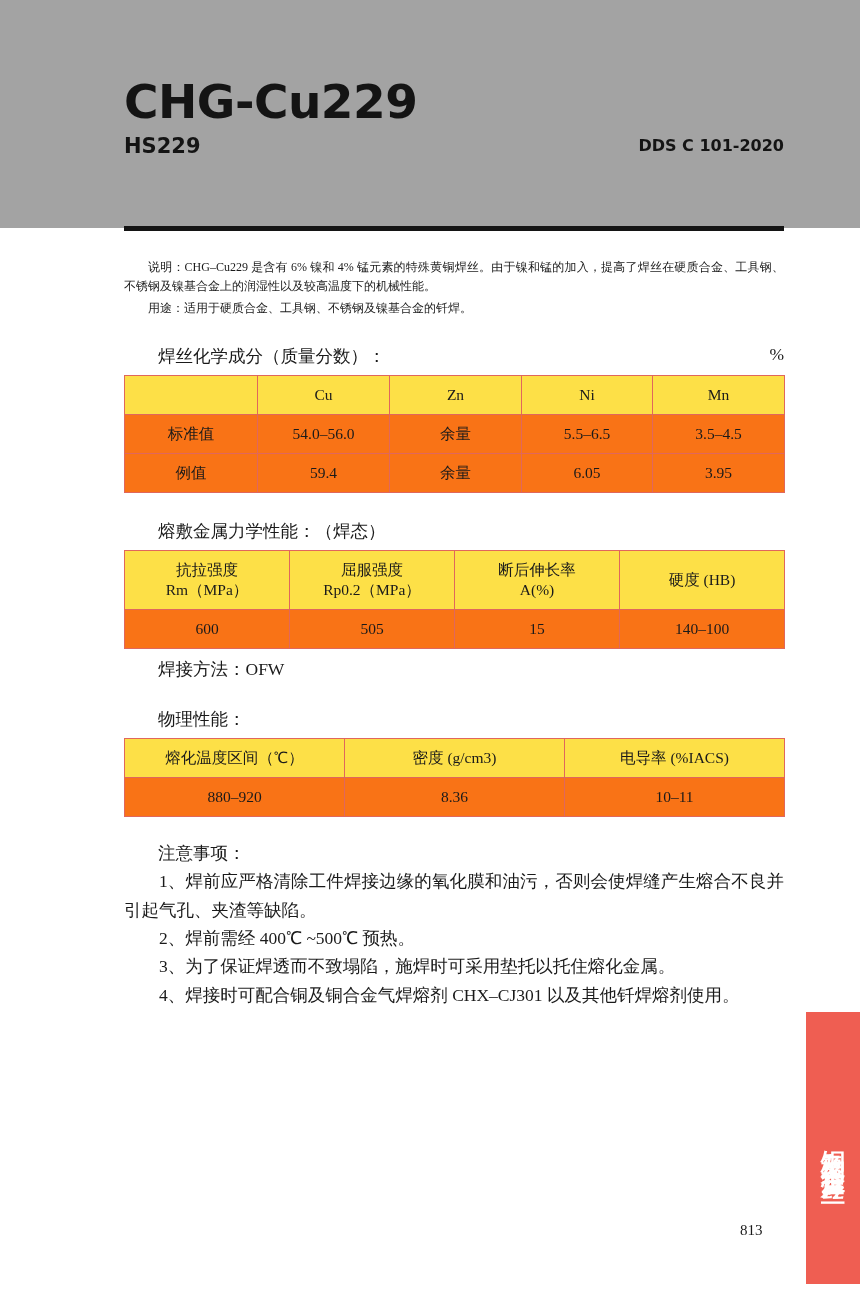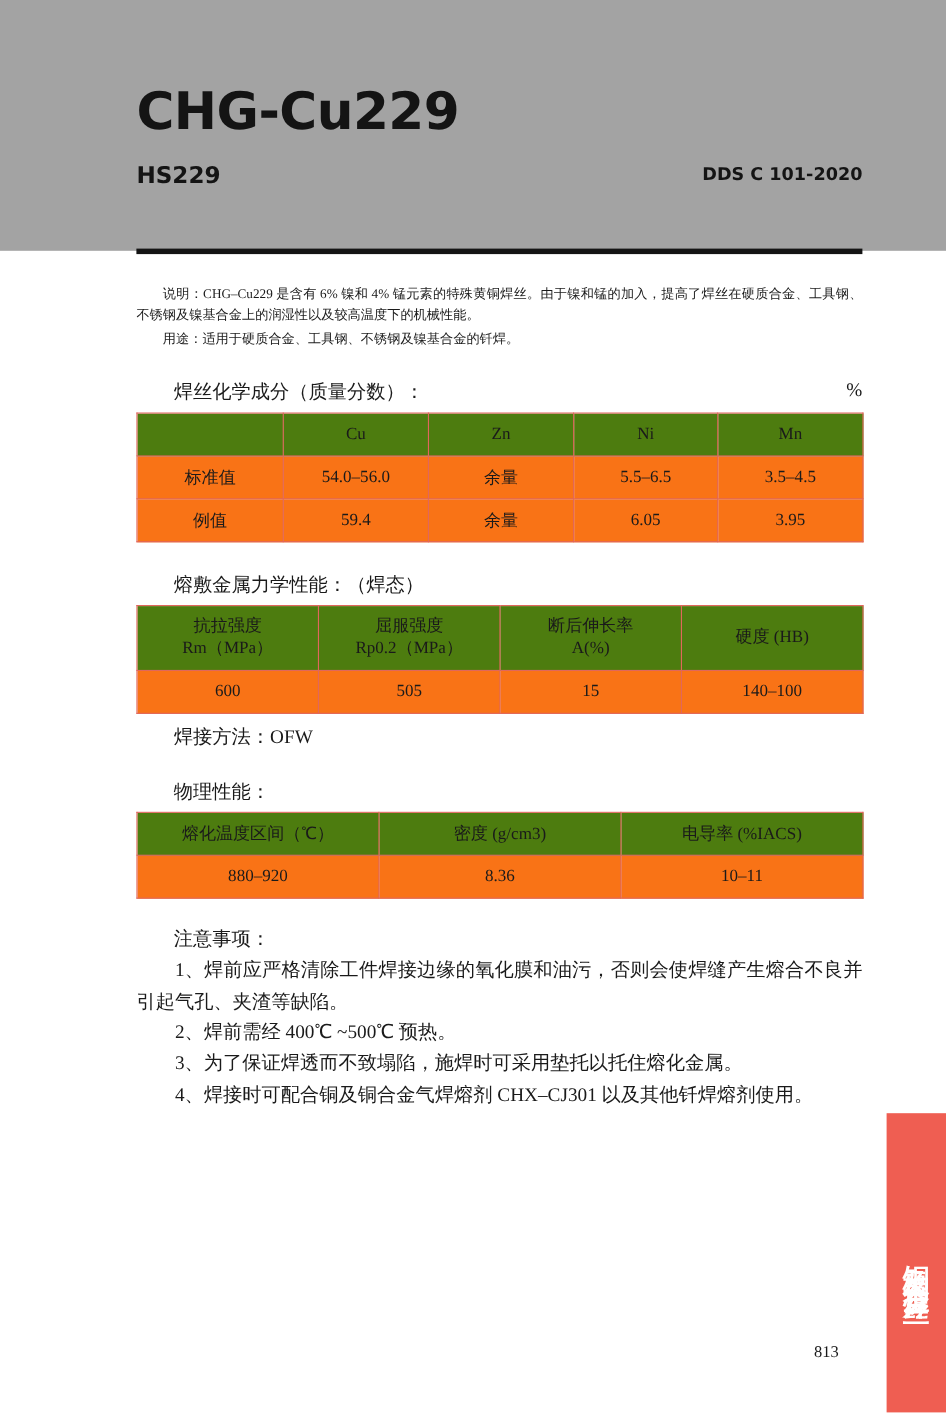--- a/index.html
+++ b/index.html
@@ -36,21 +36,21 @@
     font-size: 47px;
     letter-spacing: -0.5px;
     color: #141414;
     line-height: 1.02;
     margin: 0;
   }
   .sub-row {
     display: flex;
     justify-content: space-between;
     align-items: flex-end;
-    margin-top: 21px;
+    margin-top: 8px;
   }
   .doc-subcode {
     font-family: "DejaVu Sans", sans-serif;
     font-weight: bold;
     font-size: 21px;
     color: #141414;
   }
   .doc-standard {
     font-family: "DejaVu Sans", sans-serif;
     font-weight: bold;
@@ -118,21 +118,21 @@
   table td, table th {
     border: 1px solid #e0675c;
     text-align: center;
     font-family: "Liberation Serif", serif;
     font-size: 15.5px;
     font-weight: normal;
     padding: 6px 2px;
     color: #1a1a1a;
   }
   thead td, thead th {
-    background: #4d7c0f;
+    background: #fde047;
     font-size: 15.5px;
   }
   tbody td {
     background: #f97316;
   }
   .chem-table thead td { height: 26px; }
   .chem-table tbody td { height: 26px; }
   .mech-table thead td {
     height: 46px;
     line-height: 1.3;

